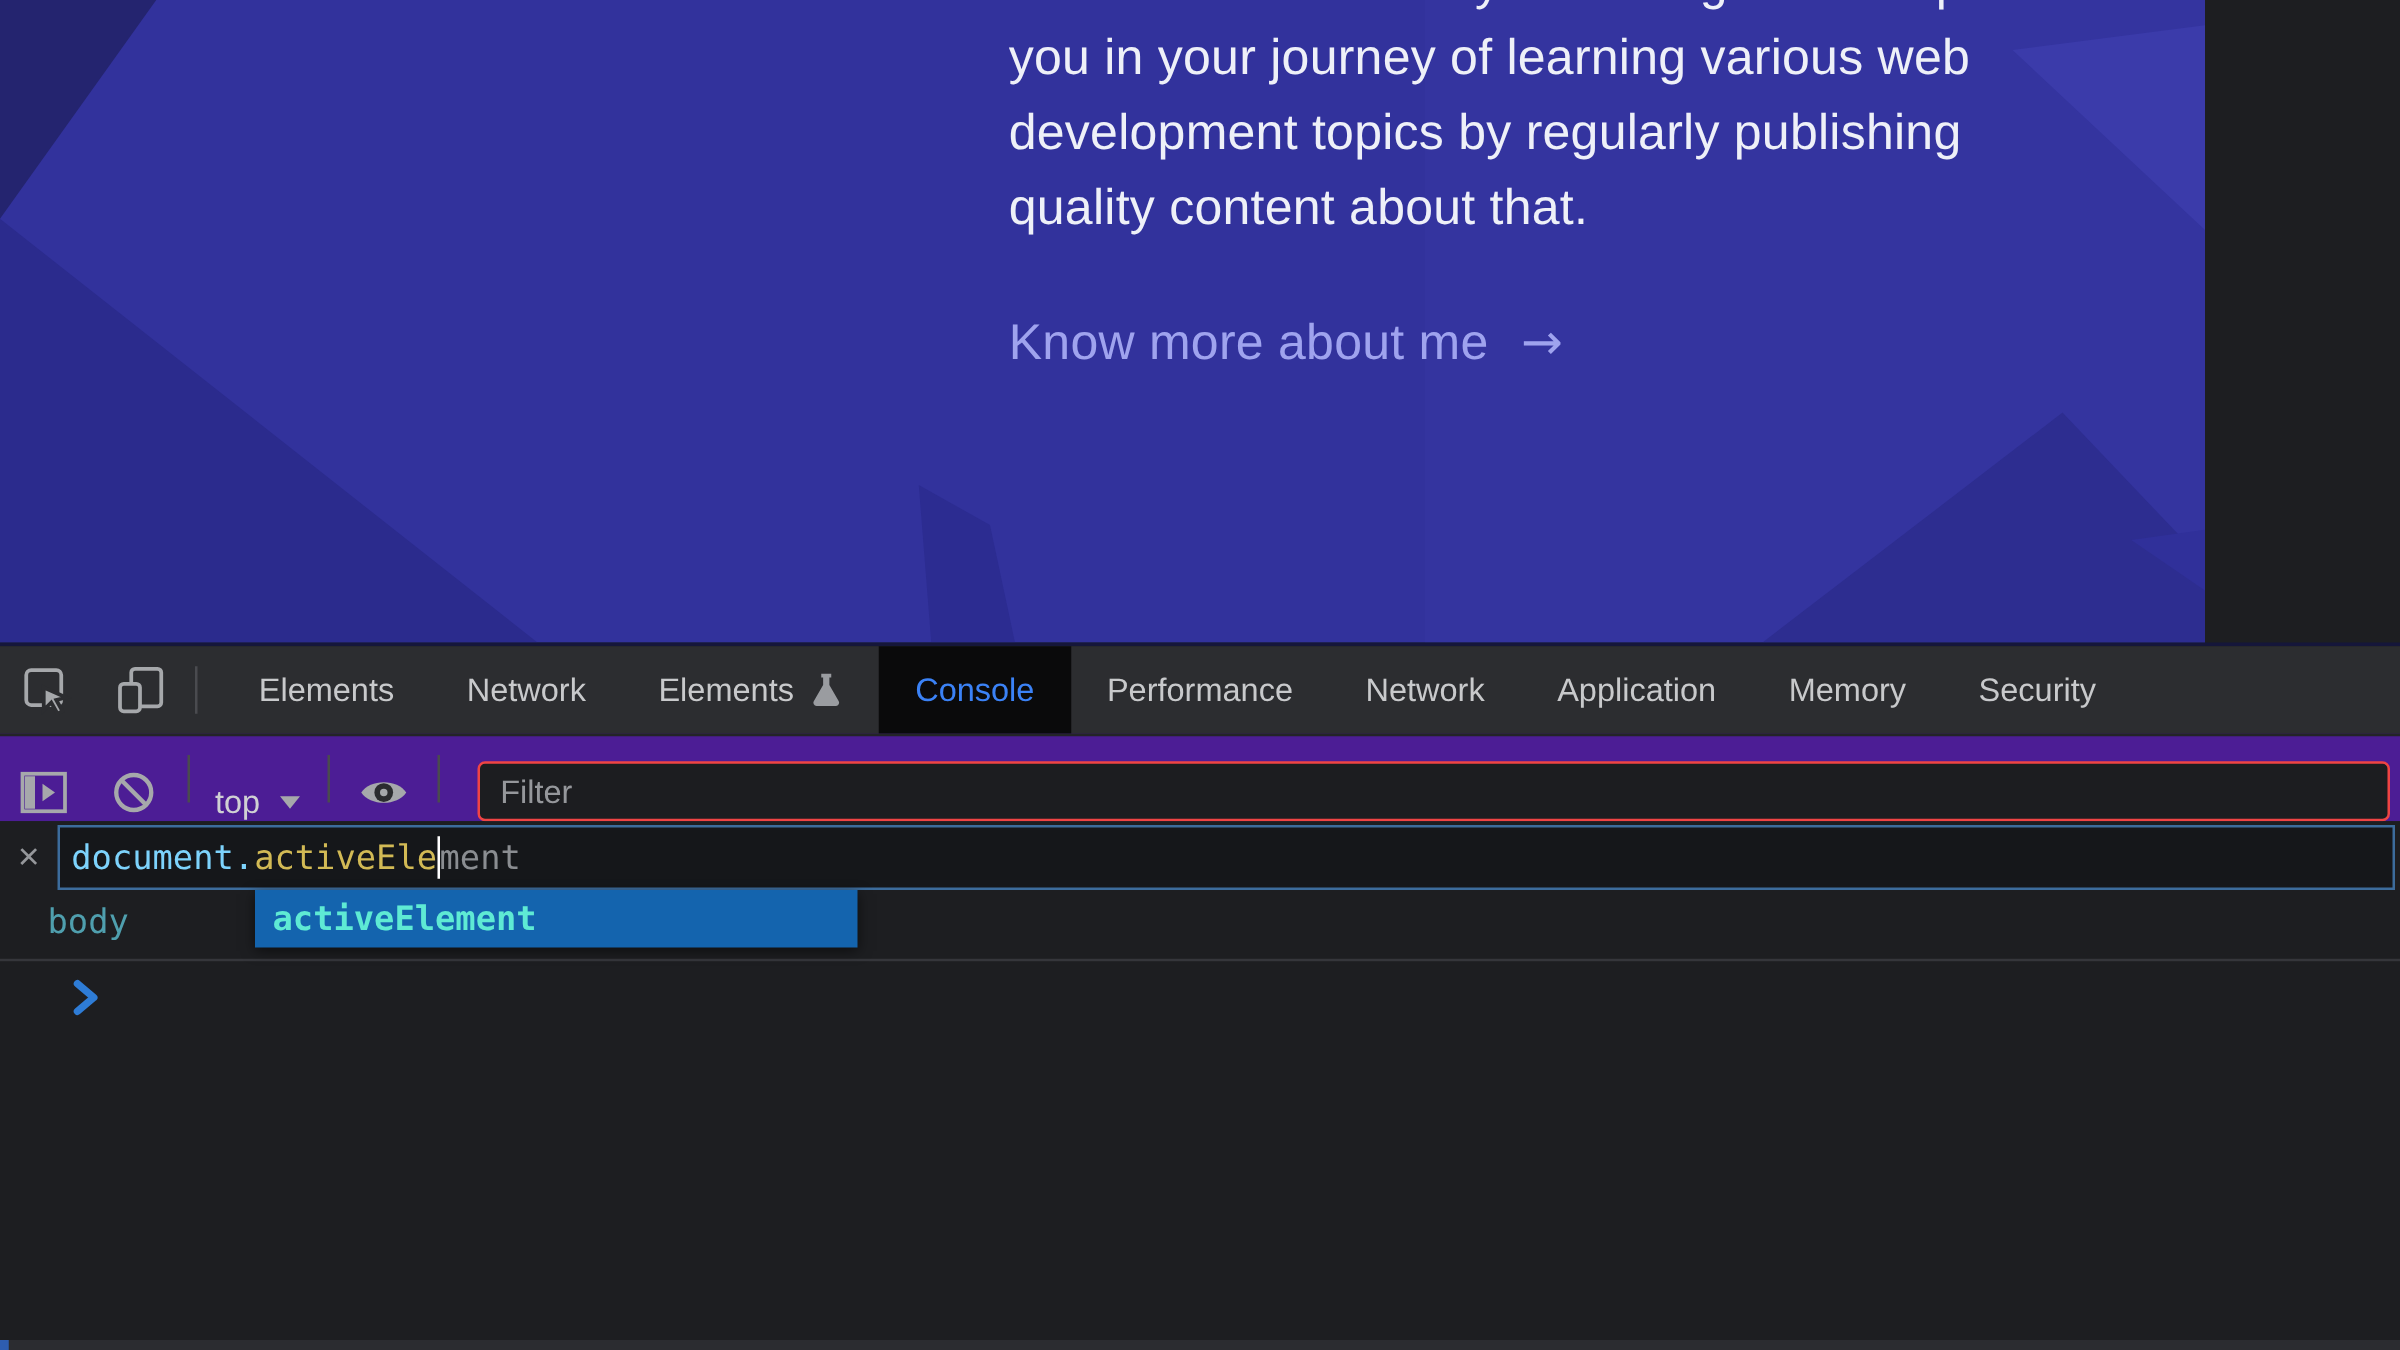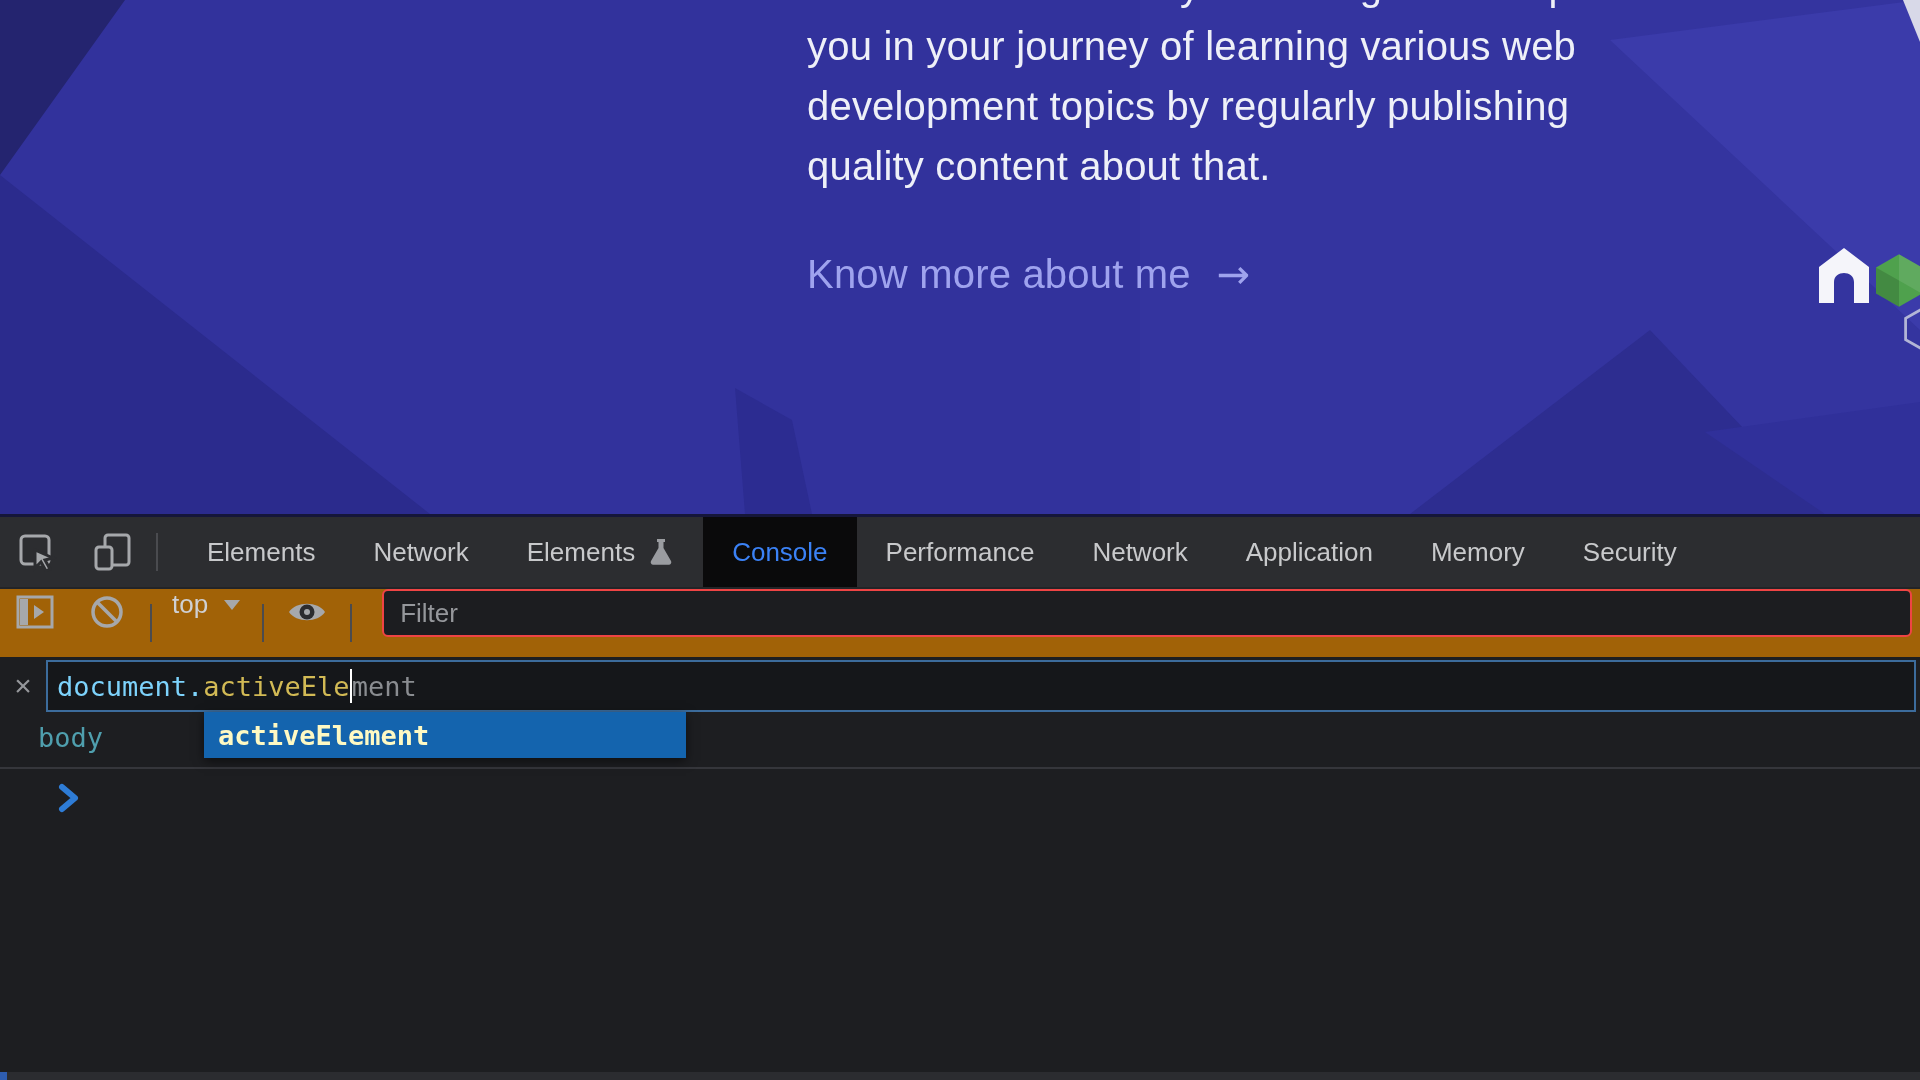--- a/index.html
+++ b/index.html
@@ -3,21 +3,21 @@
 <meta charset="utf-8">
 <style>
   * { margin:0; padding:0; box-sizing:border-box; }
   html,body { background:#000; }
   .screen {
     position:relative; width:1920px; height:1080px; overflow:hidden;
     background:#1d1e21; font-family:"Liberation Sans", sans-serif;
   }
 
   
-  .hero { position:absolute; left:0; top:0; width:1920px; height:514px; overflow:hidden; background:var(--hero-base,#32329c); }
+  .hero { position:absolute; left:0; top:0; width:1764px; height:514px; overflow:hidden; background:var(--hero-base,#32329c); }
   .hero-bg { position:absolute; left:0; top:0; }
   .hero-copy {
     position:absolute; left:807px; top:-44px; color:#eef0f8;
     font-size:40px; line-height:60px; font-weight:400; letter-spacing:.2px;
   }
   .hero-copy .pline { white-space:nowrap; }
   .know-more {
     display:inline-flex; align-items:center; margin-top:48px; text-decoration:none;
     color:var(--link-lavender,#9fa3ee); font-size:40px; white-space:nowrap;
   }
@@ -30,21 +30,21 @@
 
   .tabbar { display:flex; align-items:stretch; height:70px; background:#2c2d30; padding-left:14px; flex:0 0 auto; }
   .tb-icons { display:flex; align-items:center; gap:30px; }
   .icon-btn { width:46px; height:46px; display:grid; place-items:center; background:transparent; border:none; cursor:pointer; }
   .vdiv { width:2px; height:38px; background:#4a4b4f; margin:auto 20px; flex:0 0 auto; }
   .tabs { display:flex; align-items:stretch; }
   .tab { display:flex; align-items:center; padding:0 29px; color:#c8c9cb; font-size:26px; white-space:nowrap; cursor:pointer; }
   .tab.active { background:#0a0a0b; color:#3b82f6; }
   .flask { margin-left:13px; }
 
-  .toolbar { display:flex; align-items:flex-start; height:70px; background:#a16207; border-top:2px solid #232427; padding-left:12px; flex:0 0 auto; }
+  .toolbar { display:flex; align-items:flex-end; height:70px; background:#4c1d95; border-top:2px solid #232427; padding-left:12px; flex:0 0 auto; }
   .context { display:flex; align-items:center; gap:14px; color:#cfd0d3; font-size:26px; cursor:pointer; }
   .filter {
     flex:1; margin:0 8px 0 10px; height:48px; border-radius:6px;
     border:2px solid #ef4444; background:#1c1d20; color:#b9bbbe;
     font-size:26px; padding:0 16px; font-family:"Liberation Sans", sans-serif; outline:none;
   }
   .filter::placeholder { color:#95979b; }
 
   .console { position:relative; flex:1; background:#1d1e21; font-family:"DejaVu Sans Mono", monospace; }
   .live-wrap { position:relative; padding-top:3px; }
@@ -58,21 +58,21 @@
   .tok-obj  { color:#7dd3fc; }
   .tok-prop { color:var(--typed-yellow,#d2ba55); }
   .tok-hint { color:#8a8d91; }
   .caret { display:inline-block; width:2px; height:34px; background:#ffffff; vertical-align:middle; }
   .eager { margin:10px 0 0 38px; color:var(--eager-teal,#4f9fae); font-size:27px; }
   .autocomplete {
     position:absolute; left:204px; top:55px; width:482px; height:46px; z-index:5;
     background:var(--popup-blue,#1464ae); box-shadow:0 3px 10px rgba(0,0,0,.55);
     display:flex; align-items:center;
   }
-  .ac-item { padding-left:14px; color:#fef9c3; font-weight:bold; font-size:27px; white-space:pre; cursor:pointer; }
+  .ac-item { padding-left:14px; color:#5eead4; font-weight:bold; font-size:27px; white-space:pre; cursor:pointer; }
   .console-rule { height:2px; background:#35363b; margin-top:14px; }
   .prompt-row { margin:14px 0 0 58px; cursor:text; }
   .bottom-strip { position:absolute; left:0; bottom:0; width:1920px; height:8px; background:#2b2c30; }
   .bottom-blue { position:absolute; left:0; bottom:0; width:7px; height:8px; background:#2e5db0; }
 
   svg { display:block; }
 </style>
 </head>
 <body>
 

